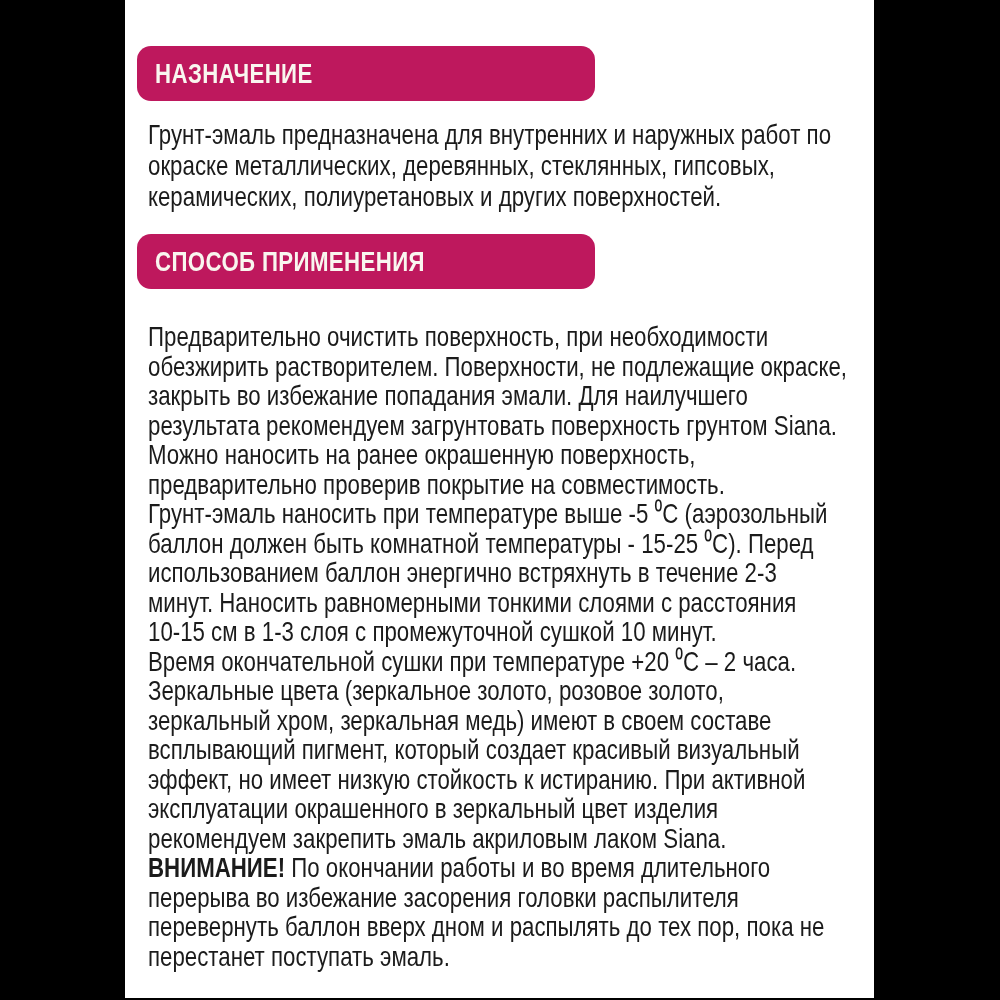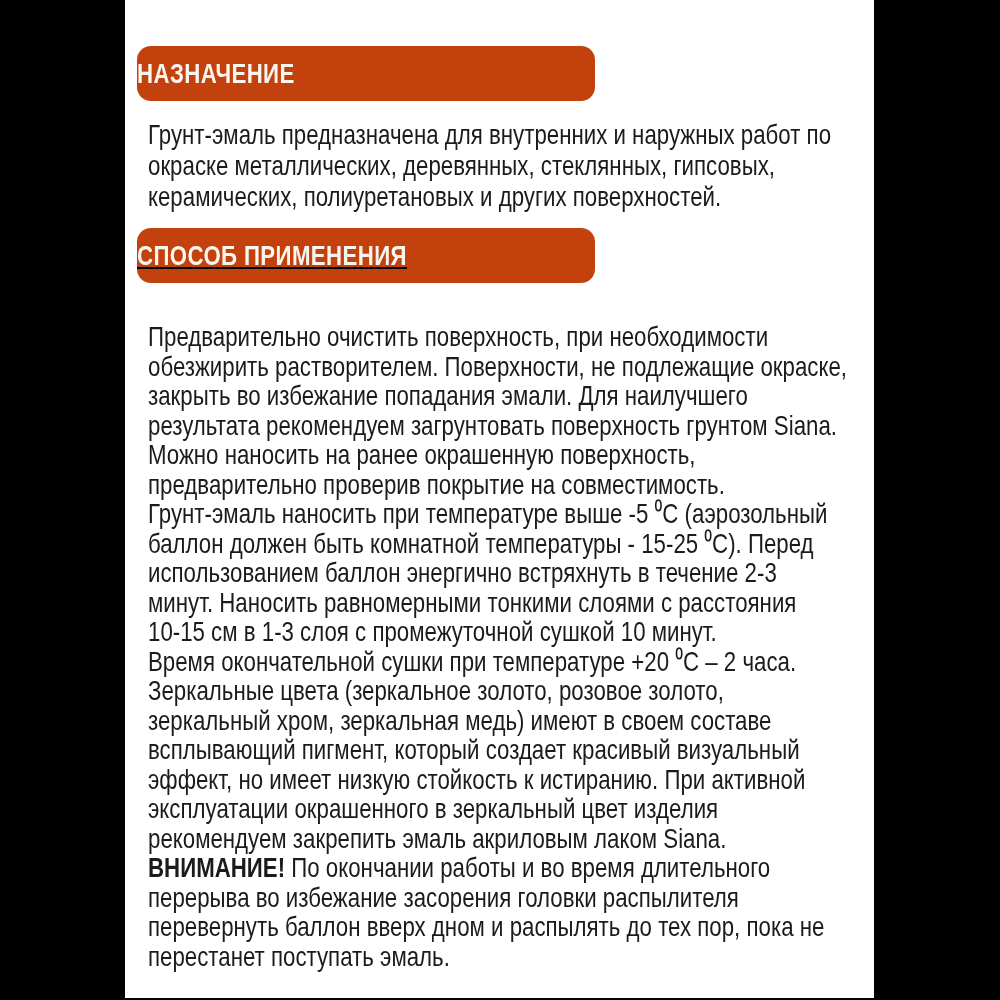--- a/index.html
+++ b/index.html
@@ -25,37 +25,38 @@
     bottom: 0;
     width: 1000px;
     height: 2px;
     background: #000000;
   }
   .section-header {
     position: absolute;
     left: 137px;
     width: 458px;
     height: 55px;
-    background: #c2410c;
+    background: #be185d;
     border-radius: 14px;
     display: flex;
     align-items: center;
+    padding-left: 18px;
     box-sizing: border-box;
   }
   .section-header .label {
     color: #f9f6ef;
     font-weight: bold;
     font-size: 28.5px;
     letter-spacing: 0.5px;
     white-space: nowrap;
     transform: scaleX(0.78);
     transform-origin: 0 50%;
   }
   #header-purpose     { top: 46px; }
-  #header-application { top: 228px; text-decoration: underline; }
+  #header-application { top: 234px; }
   .body-text {
     position: absolute;
     left: 148px;
     color: #1b1b1b;
     font-size: 28px;
     white-space: pre;
     transform: scaleX(0.795);
     transform-origin: 0 0;
   }
   #purpose-text     { top: 119px; line-height: 31px; }

